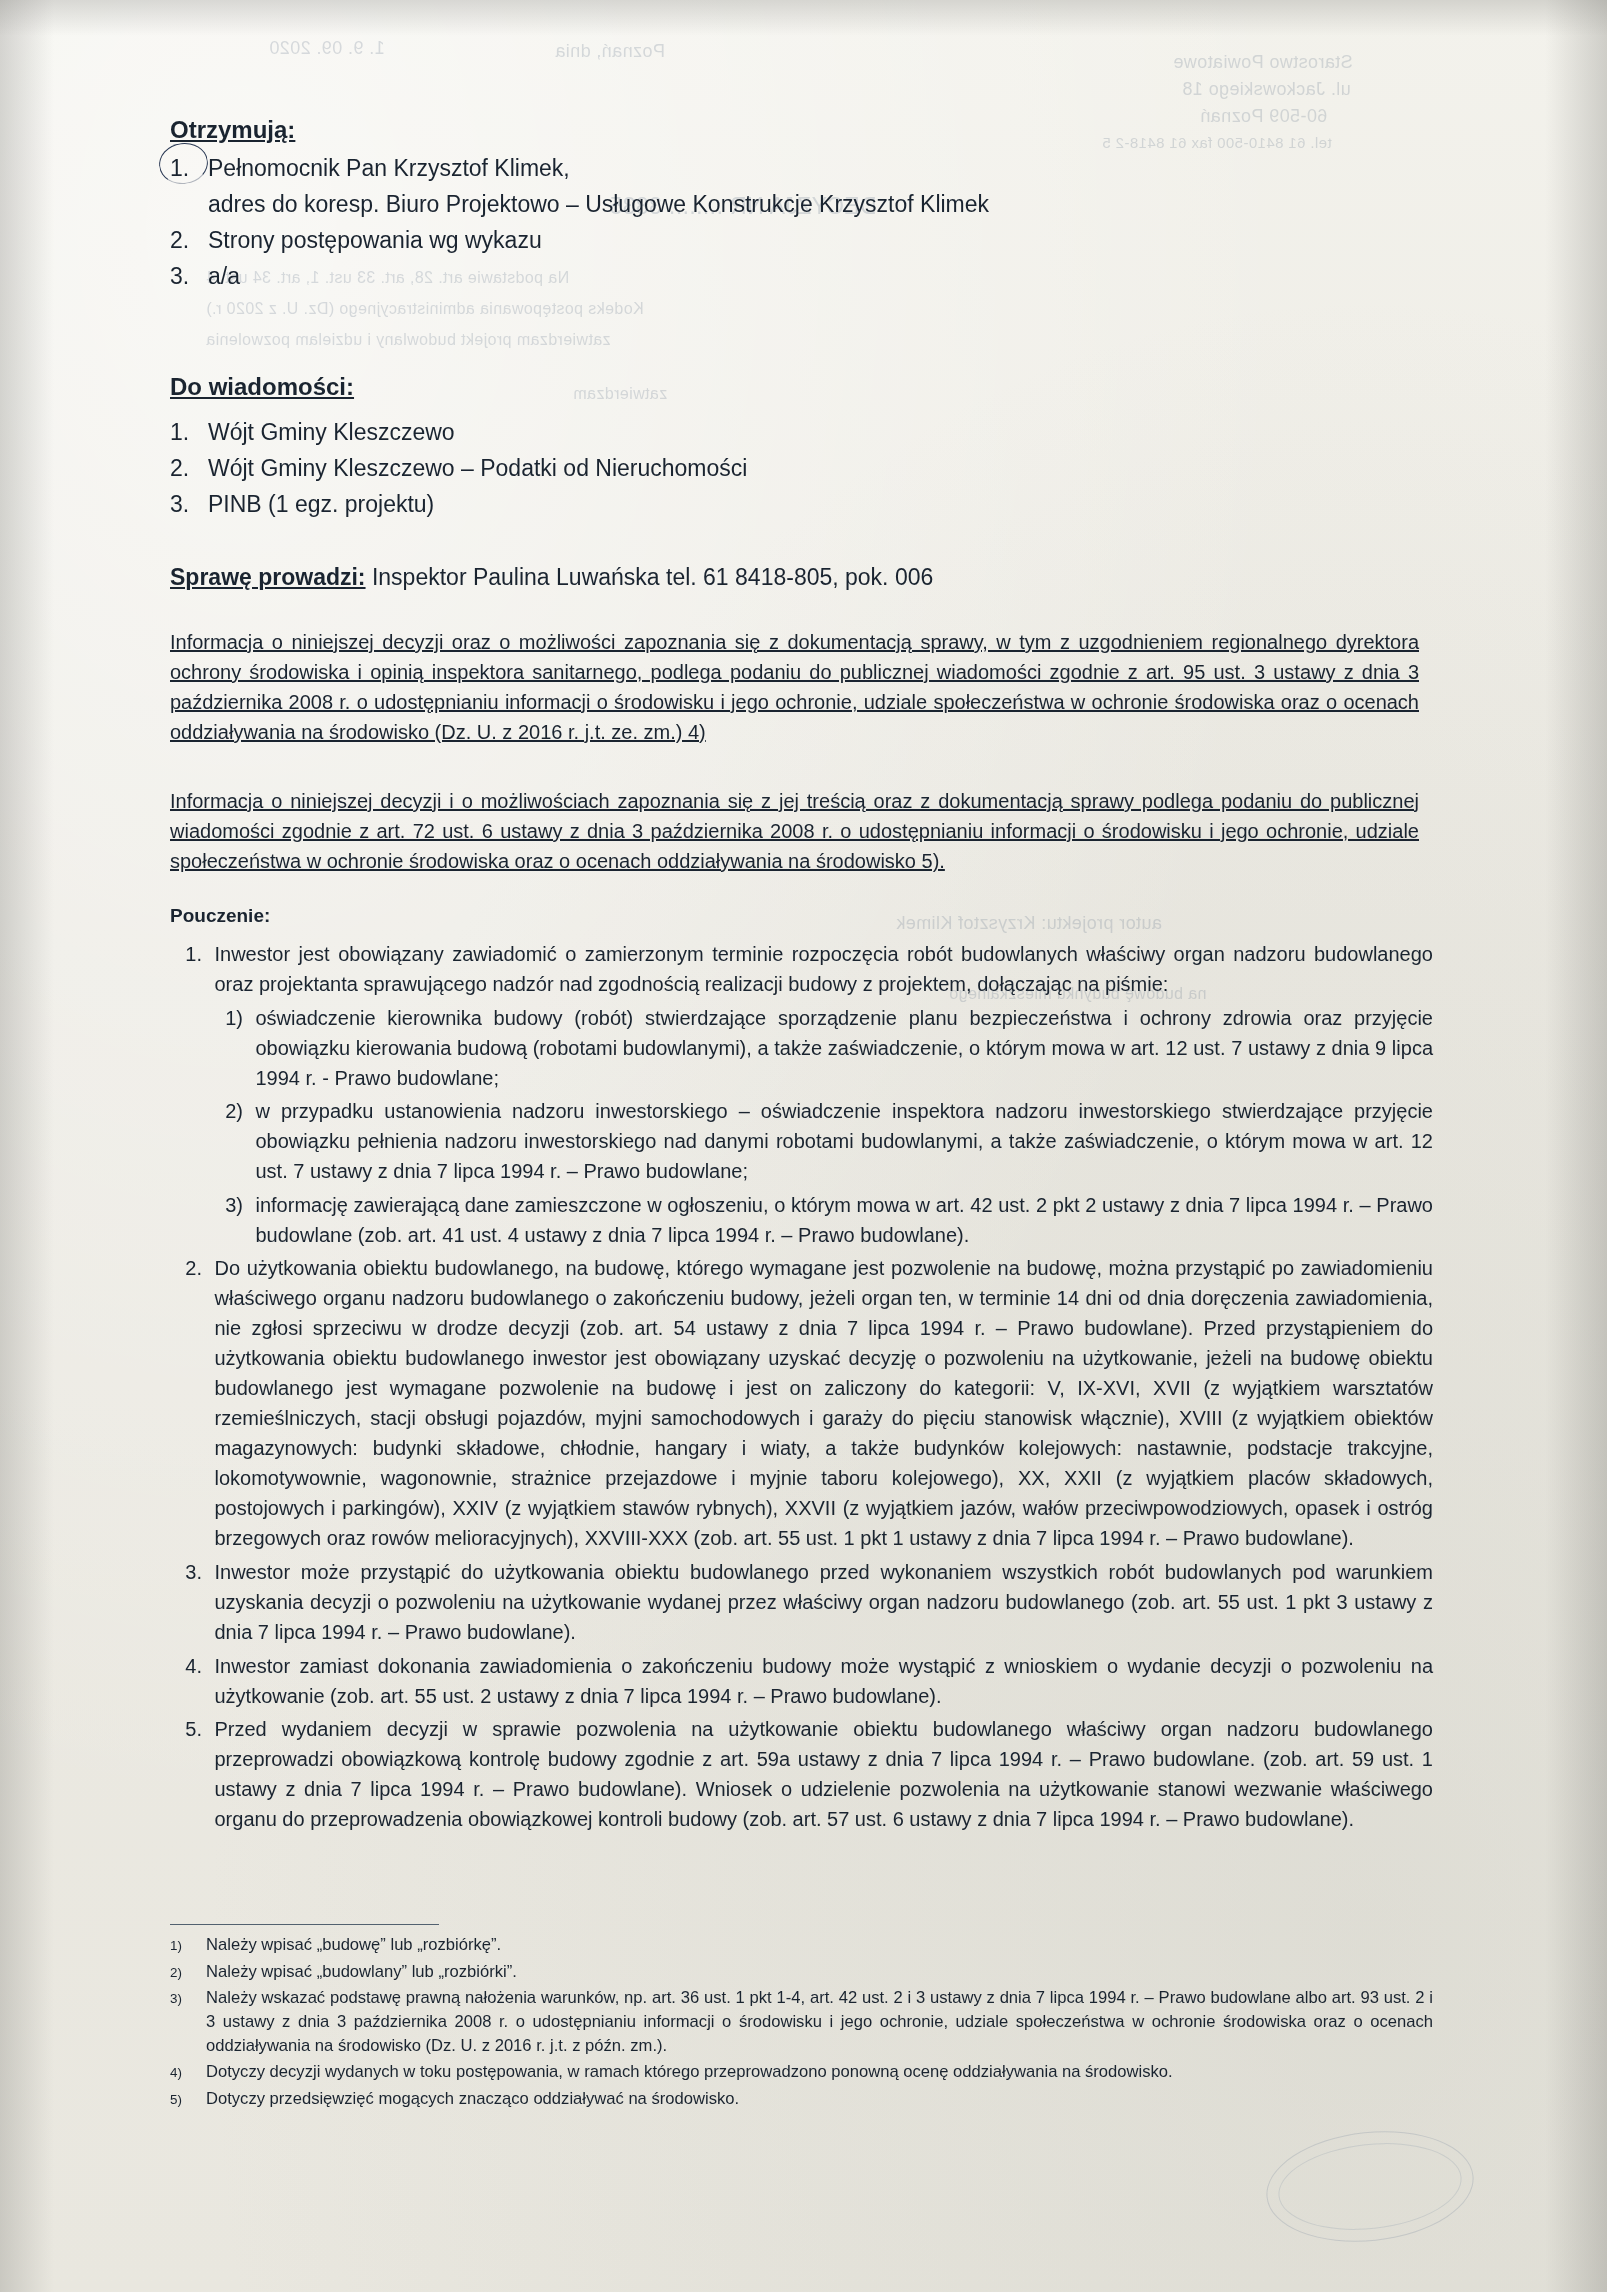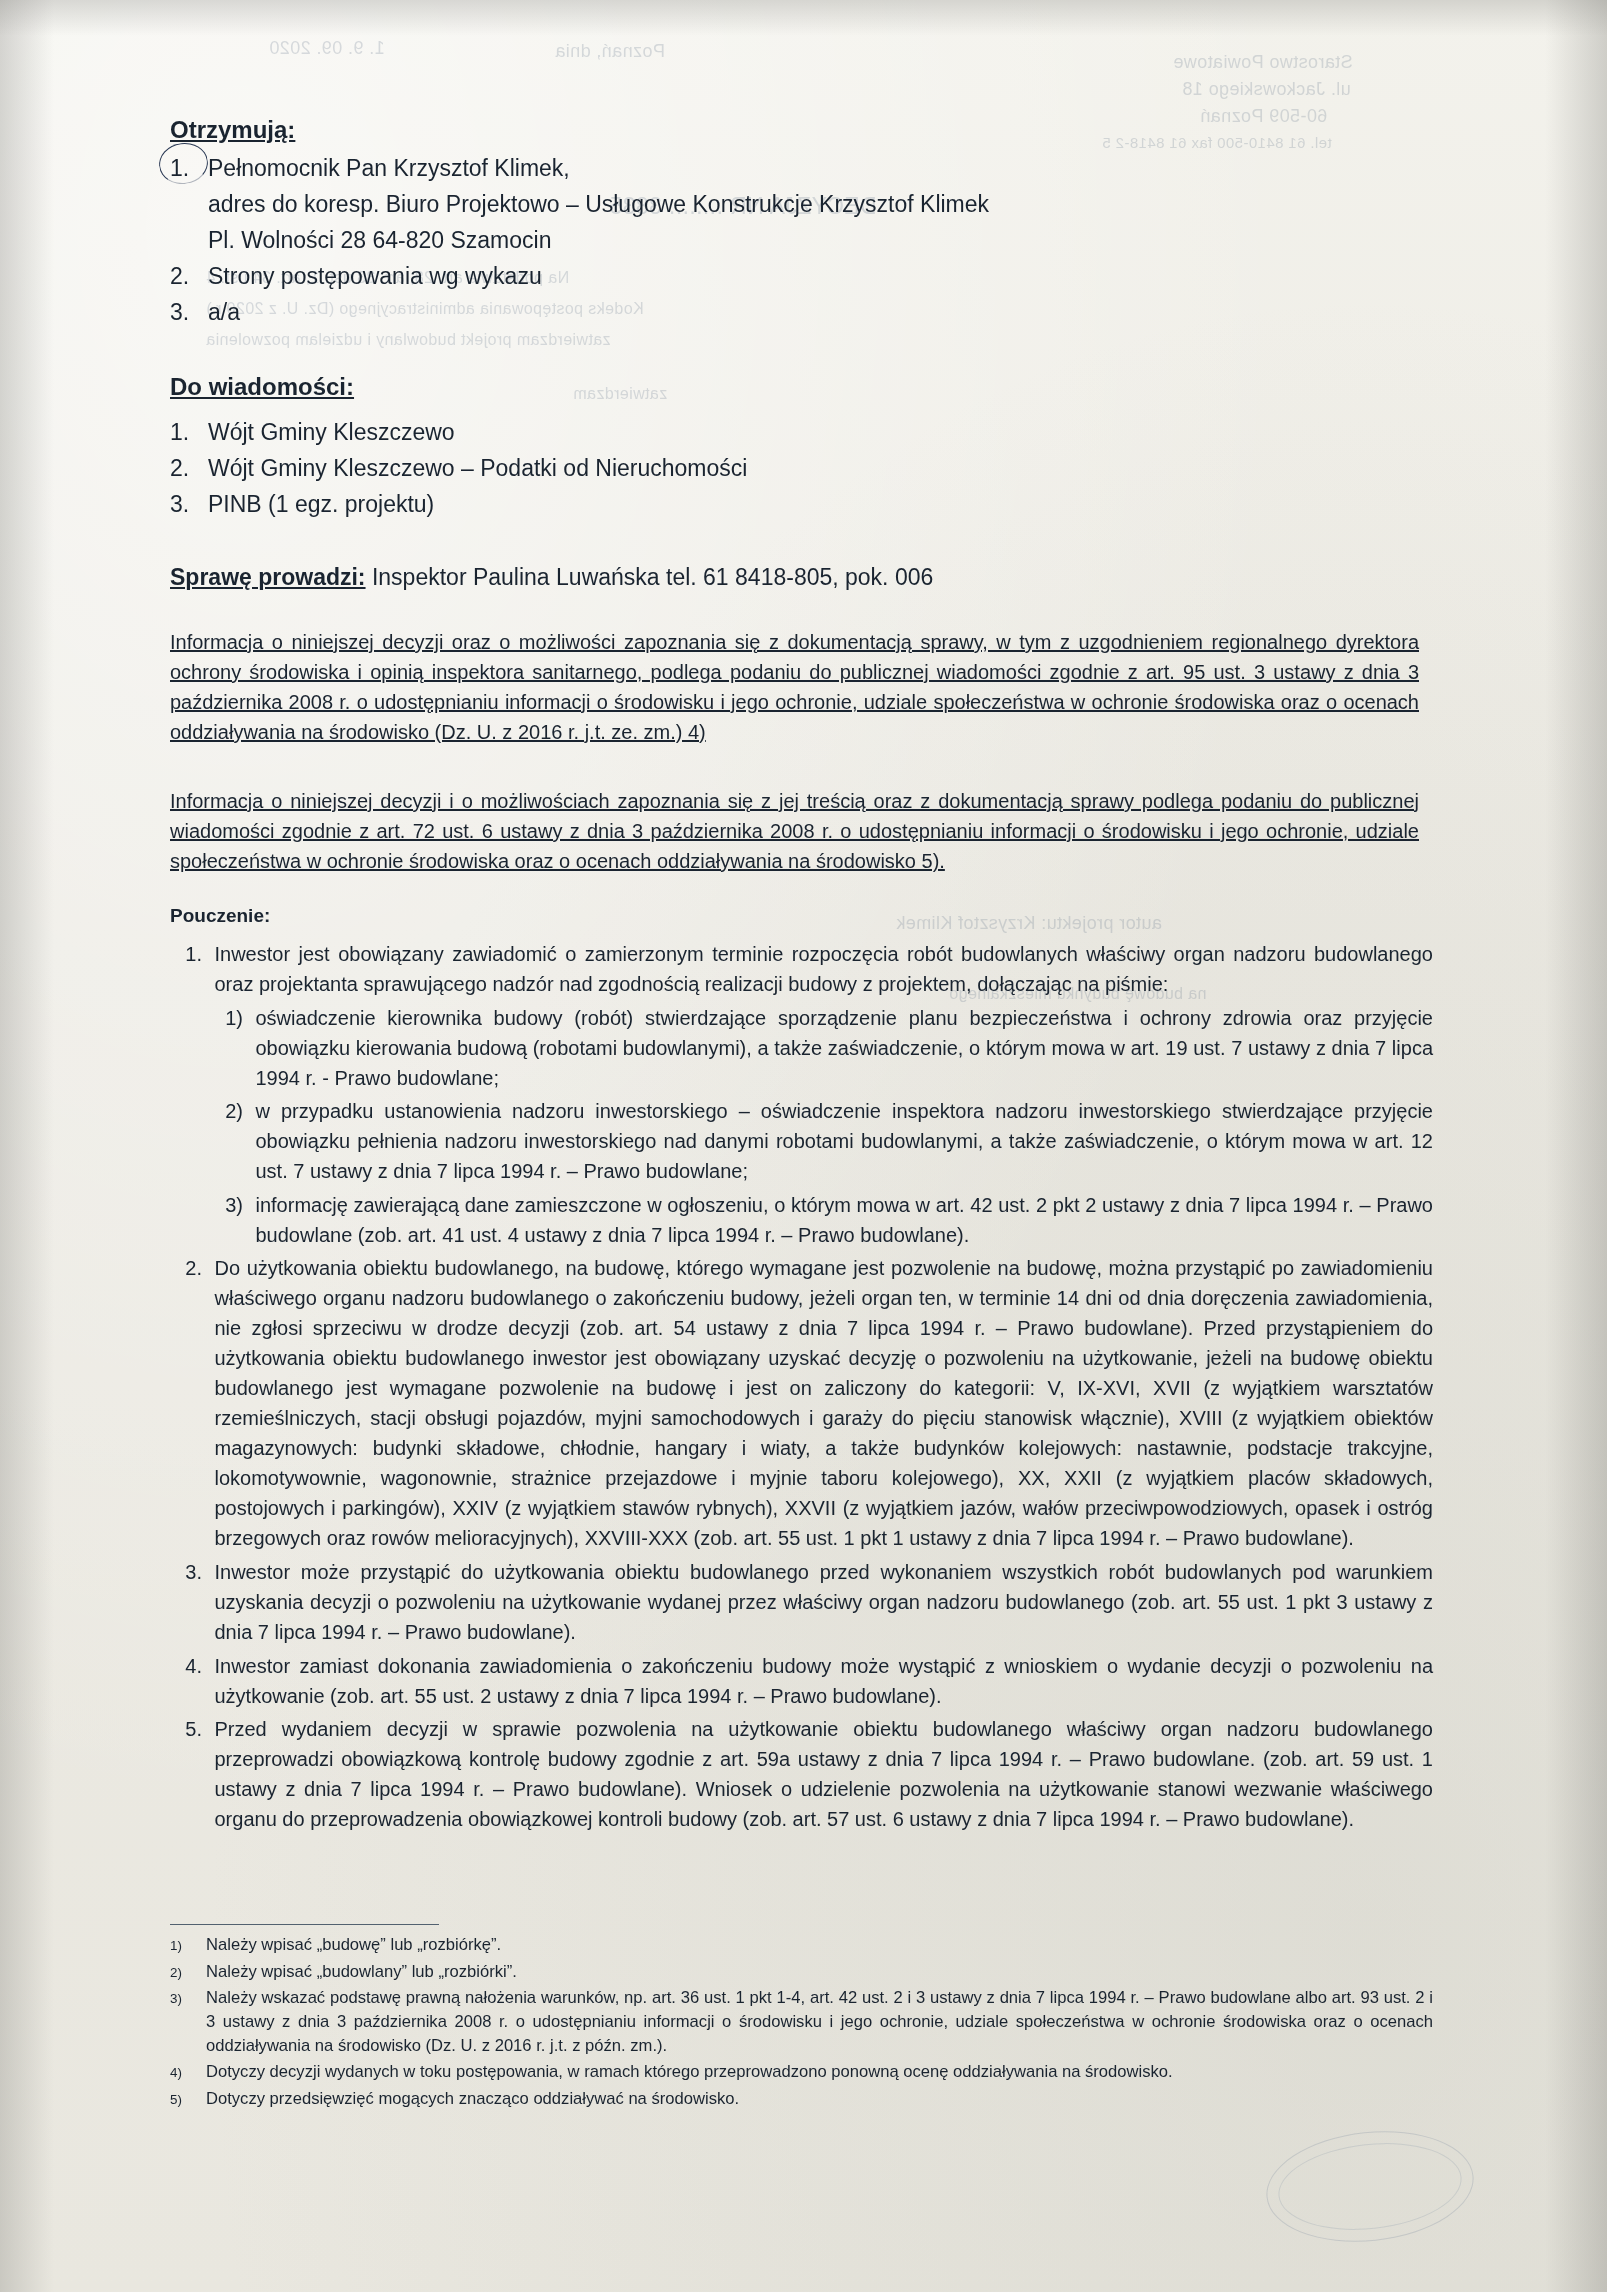--- a/index.html
+++ b/index.html
@@ -234,24 +234,20 @@
     <div class="block r-list">
       <div class="row">
         <div class="num">1.</div>
         <div class="txt">Pełnomocnik Pan Krzysztof Klimek,</div>
       </div>
       <div class="row">
         <div class="num"></div>
         <div class="txt">adres do koresp. Biuro Projektowo – Usługowe Konstrukcje Krzysztof Klimek</div>
       </div>
       <div class="row">
-        <div class="num"></div>
-        <div class="txt">Pl. Wolności 28  64-820  Szamocin</div>
-      </div>
-      <div class="row">
         <div class="num">2.</div>
         <div class="txt">Strony postępowania wg wykazu</div>
       </div>
       <div class="row">
         <div class="num">3.</div>
         <div class="txt">a/a</div>
       </div>
     </div>
 
     <div class="block" id="info-heading">Do wiadomości:</div>
@@ -282,21 +278,21 @@
 
     <div class="ol-main">
 
       <div class="item">
         <div class="marker">1.</div>
         <div class="body">Inwestor jest obowiązany zawiadomić o zamierzonym terminie rozpoczęcia robót budowlanych właściwy organ nadzoru budowlanego oraz projektanta sprawującego nadzór nad zgodnością realizacji budowy z projektem, dołączając na piśmie:</div>
       </div>
       <div class="sub">
         <div class="item">
           <div class="marker">1)</div>
-          <div class="body">oświadczenie kierownika budowy (robót) stwierdzające sporządzenie planu bezpieczeństwa i ochrony zdrowia oraz przyjęcie obowiązku kierowania budową (robotami budowlanymi), a także zaświadczenie, o którym mowa w art. 19 ust. 7 ustawy z dnia 7 lipca 1994 r. - Prawo budowlane;</div>
+          <div class="body">oświadczenie kierownika budowy (robót) stwierdzające sporządzenie planu bezpieczeństwa i ochrony zdrowia oraz przyjęcie obowiązku kierowania budową (robotami budowlanymi), a także zaświadczenie, o którym mowa w art. 12 ust. 7 ustawy z dnia 9 lipca 1994 r. - Prawo budowlane;</div>
         </div>
         <div class="item">
           <div class="marker">2)</div>
           <div class="body">w przypadku ustanowienia nadzoru inwestorskiego – oświadczenie inspektora nadzoru inwestorskiego stwierdzające przyjęcie obowiązku pełnienia nadzoru inwestorskiego nad danymi robotami budowlanymi, a także zaświadczenie, o którym mowa w art. 12 ust. 7 ustawy z dnia 7 lipca 1994 r. – Prawo budowlane;</div>
         </div>
         <div class="item">
           <div class="marker">3)</div>
           <div class="body">informację zawierającą dane zamieszczone w ogłoszeniu, o którym mowa w art. 42 ust. 2 pkt 2 ustawy z dnia 7 lipca 1994 r. – Prawo budowlane (zob. art. 41 ust. 4 ustawy z dnia 7 lipca 1994 r. – Prawo budowlane).</div>
         </div>
       </div>

